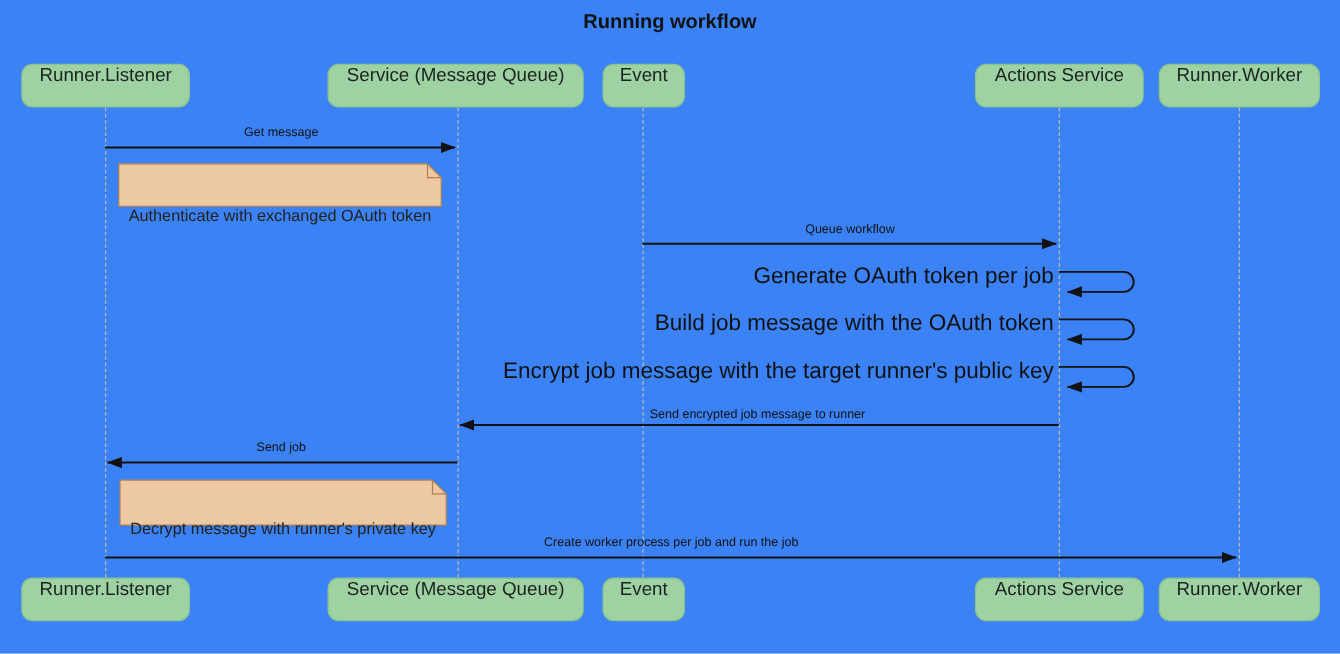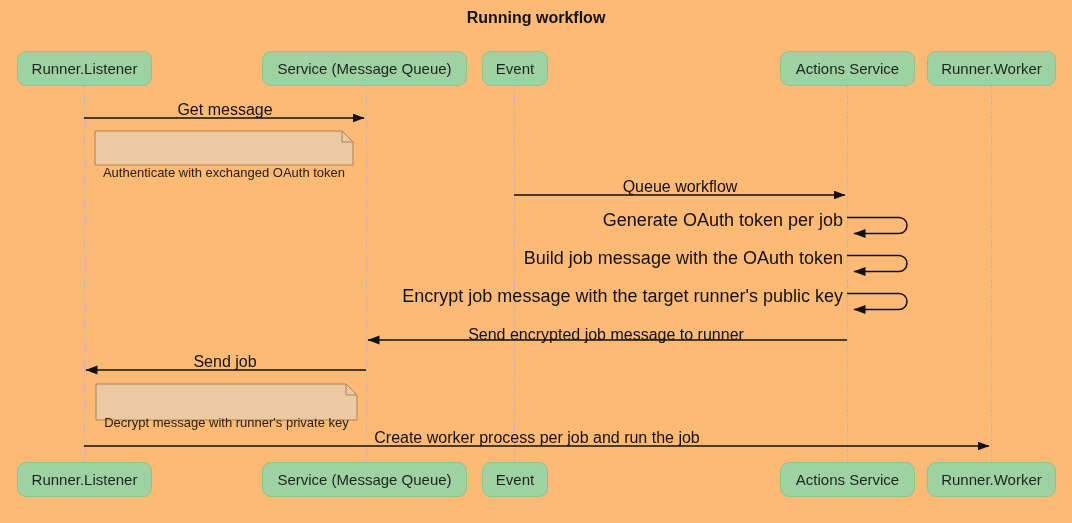--- a/index.html
+++ b/index.html
@@ -1,38 +1,38 @@
 <!DOCTYPE html>
 <html style="--actor-fill: #9fd2a2; --actor-border: #8bc48f; --note-fill: #ecc9a3; --note-border: #ae8152; --lifeline: #b9b9b9; --arrow: #111111;"><head>
 <meta charset="utf-8">
 <style>
   html,body{margin:0;padding:0;background:#ffffff;}
   .stage{
-    position:relative;width:1072px;height:523px;background:#fdba74;
+    position:relative;width:1072px;height:523px;background:#3b82f6;
     font-family:"Liberation Sans","DejaVu Sans",sans-serif;overflow:hidden;
   }
   .diagram-title{
     position:absolute;top:9px;left:0;width:1072px;text-align:center;
     font-size:16px;font-weight:bold;color:#111;
   }
   .actor{
     position:absolute;height:35px;box-sizing:border-box;
     background:var(--actor-fill,#9fd2a2);
     border:1px solid var(--actor-border,#8bc48f);
-    border-radius:9px;display:flex;align-items:center;justify-content:center;
+    border-radius:9px;display:flex;justify-content:center;
     font-size:15px;color:#1c2321;white-space:nowrap;
   }
   .actor-row-top .actor{top:51px;}
   .actor-row-bottom .actor{top:462px;}
   .lifeline{
     position:absolute;top:86px;height:376px;width:0;
     border-left:1px dashed var(--lifeline,#b9b9b9);
   }
   .msg-label{
-    position:absolute;font-size:16px;color:#111;white-space:nowrap;
+    position:absolute;font-size:10px;color:#111;white-space:nowrap;
     transform:translateX(-50%);
   }
   .self-label{
     position:absolute;font-size:18px;color:#111;white-space:nowrap;
     transform:translateX(-100%);
   }
   .note-text{
     position:absolute;font-size:13px;color:#24211c;
     display:flex;align-items:center;justify-content:center;text-align:center;margin-top:24px;
   }

